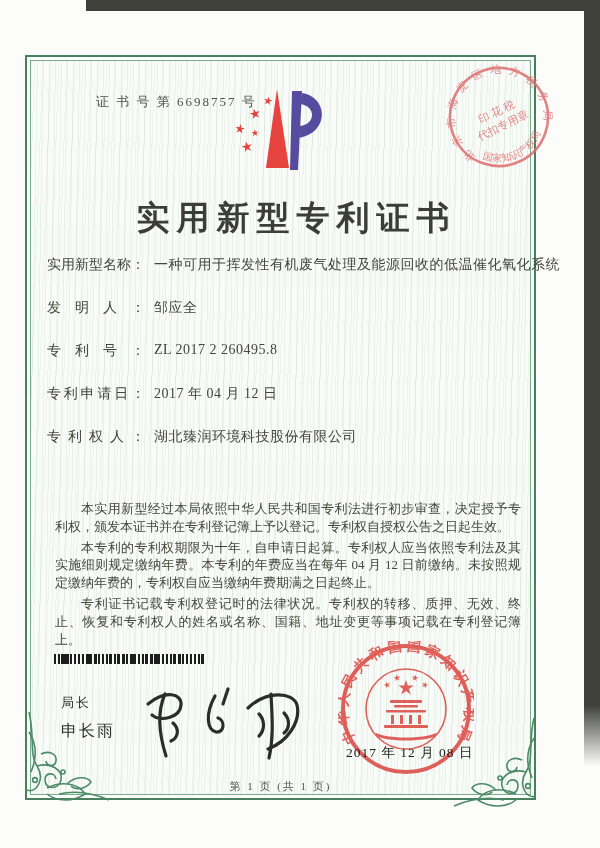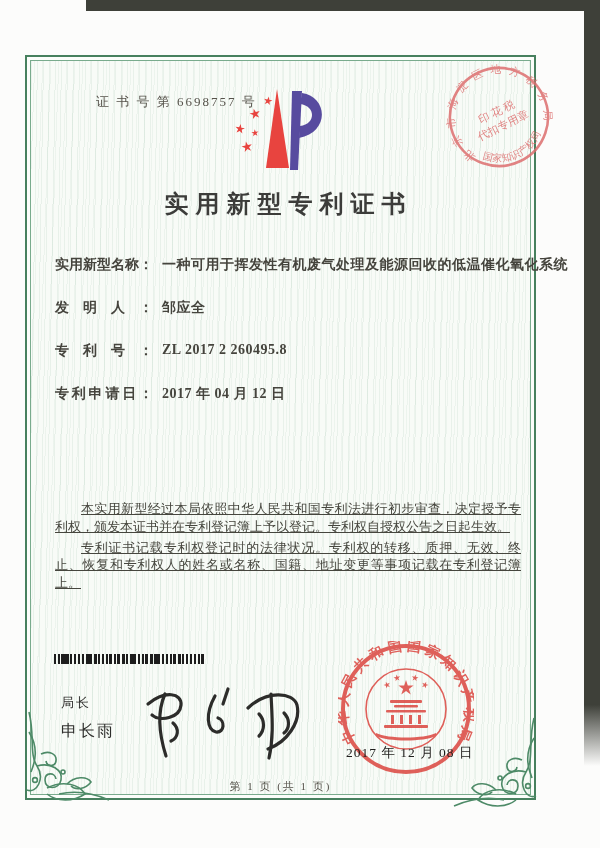--- a/index.html
+++ b/index.html
@@ -21,31 +21,31 @@
   .frame-inner{position:absolute;inset:3px;border:1px solid #79ab8d;
     background:
       repeating-linear-gradient(91deg, rgba(118,168,138,.12) 0 1px, rgba(255,255,255,0) 1px 6px),
       repeating-linear-gradient(-88deg, rgba(118,168,138,.09) 0 1px, rgba(255,255,255,0) 1px 8px),
       #f8fbf7;}
 
   .cert-no{position:absolute;left:56px;top:93px;font-size:13px;color:#55524a;letter-spacing:2px;margin-left:40px;}
 
   .logo{position:absolute;left:224px;top:86px;}
 
-  .title{position:absolute;left:25px;top:180px;width:511px;margin:8px;text-align:center;
-    font-size:24px;font-weight:bold;letter-spacing:7px;color:#3c3c3a;}
-
-  .fields{position:absolute;left:55px;top:256px;width:470px;font-weight:bold;}
+  .title{position:absolute;left:25px;top:180px;width:511px;margin:16px;text-align:center;
+    font-size:33px;font-weight:bold;letter-spacing:7px;color:#3c3c3a;}
+
+  .fields{position:absolute;left:47px;top:256px;width:470px;}
   .field-row{height:22px;margin-bottom:21px;font-size:14px;color:#45443d;white-space:nowrap;}
   .f-label{display:inline-block;width:98px;text-align:justify;text-align-last:justify;vertical-align:top;}
   .f-value{margin-left:9px;letter-spacing:.5px;}
 
   .paras{position:absolute;left:55px;top:500px;width:466px;font-size:13px;line-height:17.8px;
     color:#46463e;text-align:justify;}
-  .paras p{margin:0 0 3px 0;text-indent:2em;text-decoration:underline;}
+  .paras p{margin:0 0 3px 0;text-indent:2em;}
 
   .barcode{position:absolute;left:54px;top:654px;width:152px;height:10px;
     background:
       repeating-linear-gradient(90deg,#1d1d1d 0 2px,transparent 2px 4px),
       repeating-linear-gradient(90deg,#1d1d1d 0 1px,transparent 1px 7px),
       repeating-linear-gradient(90deg,transparent 0 9px,#1d1d1d 9px 12px,transparent 12px 23px);}
 
   .issuer-title{position:absolute;left:61px;top:694px;font-size:13px;color:#2e2e2c;
     font-family:"Liberation Sans", sans-serif;letter-spacing:2px;}
   .issuer-name{position:absolute;left:61px;top:721px;font-size:16px;color:#2e2e2c;
@@ -103,24 +103,28 @@
     </div>
     <div class="field-row">
       <span class="f-label">发明人：</span><span class="f-value">邹应全</span>
     </div>
     <div class="field-row">
       <span class="f-label">专利号：</span><span class="f-value">ZL 2017 2 260495.8</span>
     </div>
     <div class="field-row">
       <span class="f-label">专利申请日：</span><span class="f-value">2017 年 04 月 12 日</span>
     </div>
+    <div class="field-row">
+      <span class="f-label">专利权人：</span><span class="f-value">湖北臻润环境科技股份有限公司</span>
+    </div>
   </div>
 
   <div class="paras">
     <p>本实用新型经过本局依照中华人民共和国专利法进行初步审查，决定授予专利权，颁发本证书并在专利登记簿上予以登记。专利权自授权公告之日起生效。</p>
+    <p>本专利的专利权期限为十年，自申请日起算。专利权人应当依照专利法及其实施细则规定缴纳年费。本专利的年费应当在每年 04 月 12 日前缴纳。未按照规定缴纳年费的，专利权自应当缴纳年费期满之日起终止。</p>
     <p>专利证书记载专利权登记时的法律状况。专利权的转移、质押、无效、终止、恢复和专利权人的姓名或名称、国籍、地址变更等事项记载在专利登记簿上。</p>
   </div>
 
   <div class="barcode"></div>
 
   <div class="issuer-title">局长</div>
   <div class="issuer-name">申长雨</div>
 
   <svg class="signature" width="175" height="92" viewBox="0 0 175 92">
     <g fill="none" stroke="#2c2c2a" stroke-width="3.2" stroke-linecap="round">

